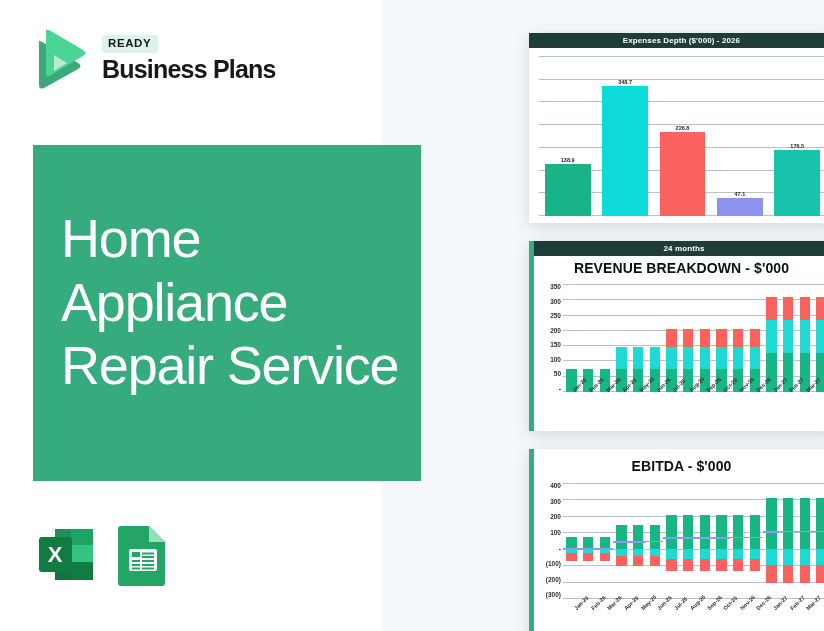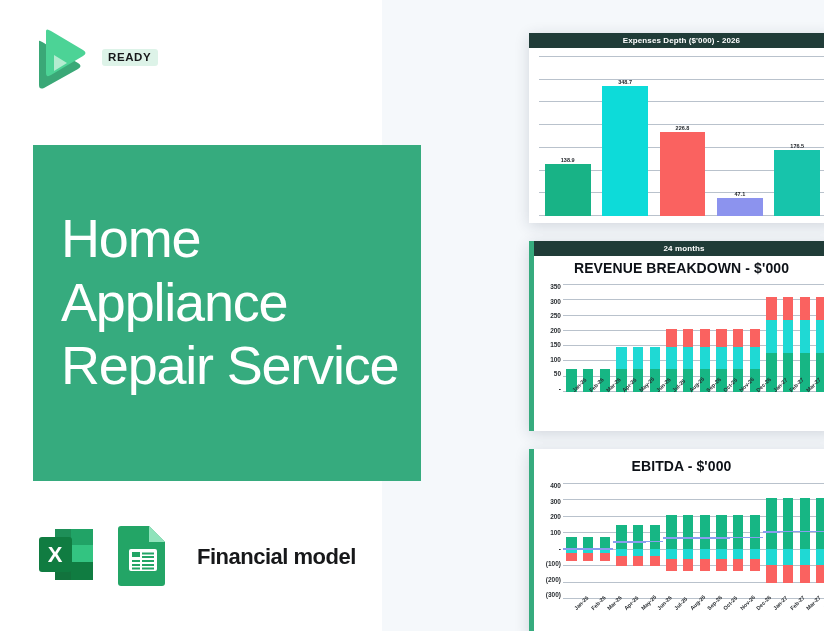--- a/index.html
+++ b/index.html
@@ -109,20 +109,21 @@
 <div class="brand">
   <div class="brand-mark">
     <svg width="55" height="64" viewBox="0 0 55 64">
       <path d="M6 14 L6 58 Q6 63 11 61 L45 42 Q50 39 45 36 L14 18 Q6 13 6 14 Z" fill="#3aa877"></path>
       <path d="M13 4 Q13 1 18 4 L50 23 Q55 26 50 29 L18 48 Q13 51 13 46 Z" fill="#4cd396"></path>
       <path d="M21 28 L21 44 L34 36 Z" fill="#b3ecd0"></path>
     </svg>
   </div>
   <div class="brand-text">
     <span class="ready-pill">READY</span>
+    <span class="brand-name">Business Plans</span>
   </div>
 </div>
 
 <div class="hero">
   <div class="hero-title">Home
 Appliance
 Repair Service</div>
 </div>
 
 <div class="footer">
@@ -145,21 +146,20 @@
       <rect x="27" y="31.5" width="12" height="2" fill="#23a566"></rect>
       <rect x="27" y="35" width="12" height="2" fill="#23a566"></rect>
       <rect x="17" y="39" width="8" height="2" fill="#23a566"></rect>
       <rect x="27" y="39" width="12" height="2" fill="#23a566"></rect>
       <rect x="17" y="43" width="8" height="2" fill="#23a566"></rect>
       <rect x="27" y="43" width="12" height="2" fill="#23a566"></rect>
       <rect x="17" y="46.5" width="8" height="2" fill="#23a566"></rect>
       <rect x="27" y="46.5" width="12" height="2" fill="#23a566"></rect>
     </svg>
   </div>
-  <span class="footer-label">Financial model</span>
 </div>
 
 <div class="card card-1">
   <div class="chart-banner">Expenses Depth ($'000) - 2026</div>
   <div class="plot" id="plot1" style="height:160px;margin:8px 8px 0 4px;">
     <div class="grid" id="grid1" style="left:6px;">
         <div class="gridline"></div>
         <div class="gridline"></div>
         <div class="gridline"></div>
         <div class="gridline"></div>

